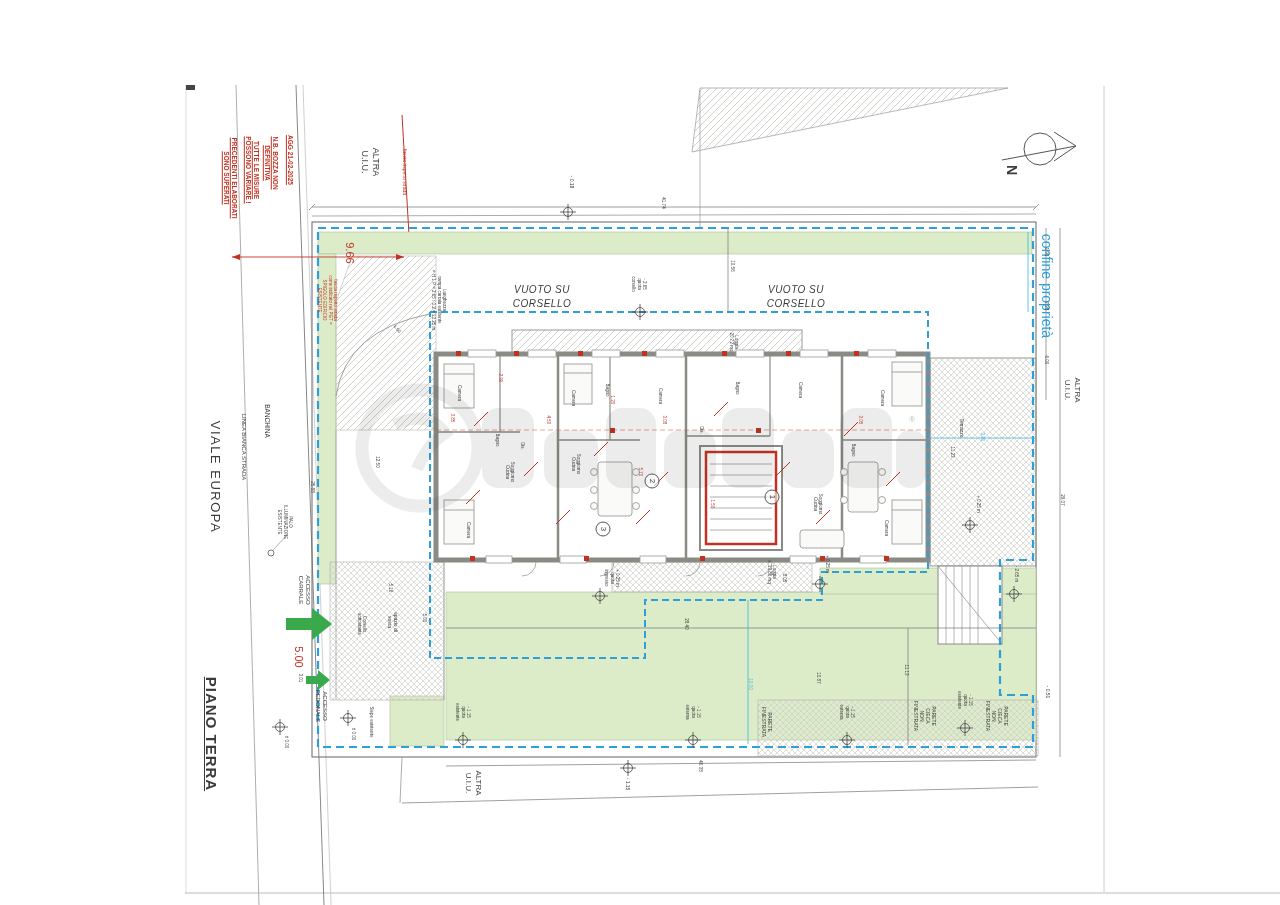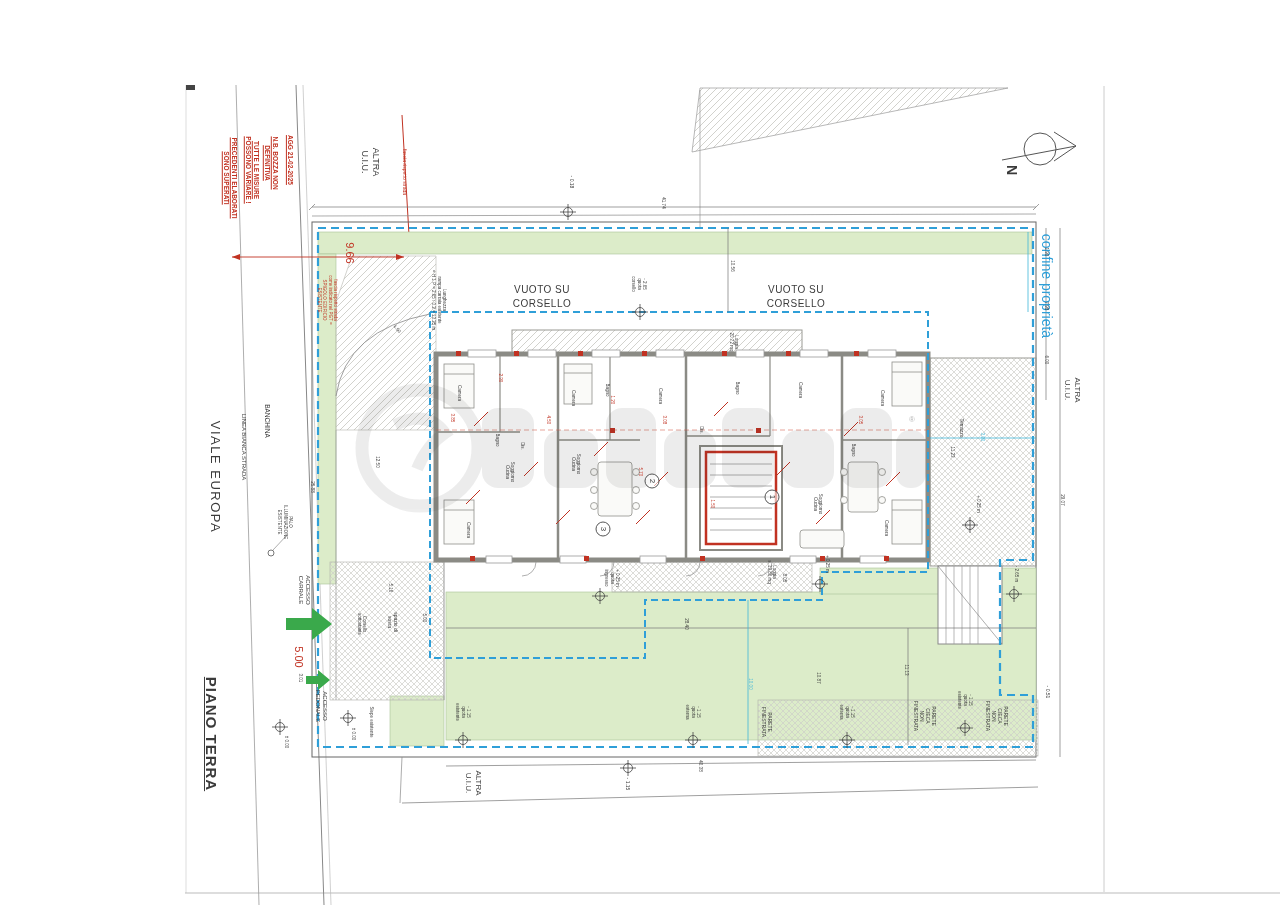--- a/index.html
+++ b/index.html
@@ -1,21 +1,21 @@
 <!DOCTYPE html>
 <html><head>
 <meta charset="utf-8">
 <style>
   html,body{margin:0;padding:0;background:#fff;}
   #page{position:relative;width:1280px;height:905px;background:#ffffff;overflow:hidden;
         font-family:"Liberation Sans",sans-serif;color:#3b3b3b;}
   svg{position:absolute;left:0;top:0;}
   .lbl{position:absolute;transform:translate(-50%,-50%) rotate(90deg);white-space:pre-line;
        text-align:center;line-height:1.2;font-size:5px;color:#3b3b3b;}
-  .h{transform:translate(-50%,-50%);}
+  .h{transform:translate(-50%,-50%);font-style:italic;}
   .red{color:#c13222;}
   .blue{color:#2f9fd8;}
   .cyan{color:#3fb6d8;}
   .ul{text-decoration:underline;}
   .b{font-weight:bold;}
   .t4{font-size:4.5px;}.t5{font-size:5px;}.t6{font-size:6px;}.t7{font-size:6.5px;}
   .t8{font-size:8px;}.t9{font-size:9px;}.t10{font-size:10px;}.t11{font-size:11px;}
   .t13{font-size:13px;}.t14{font-size:14px;}.t15{font-size:15px;}
   .badge{position:absolute;width:13px;height:13px;border:1px solid #555;border-radius:50%;
          display:flex;align-items:center;justify-content:center;font-size:8px;

